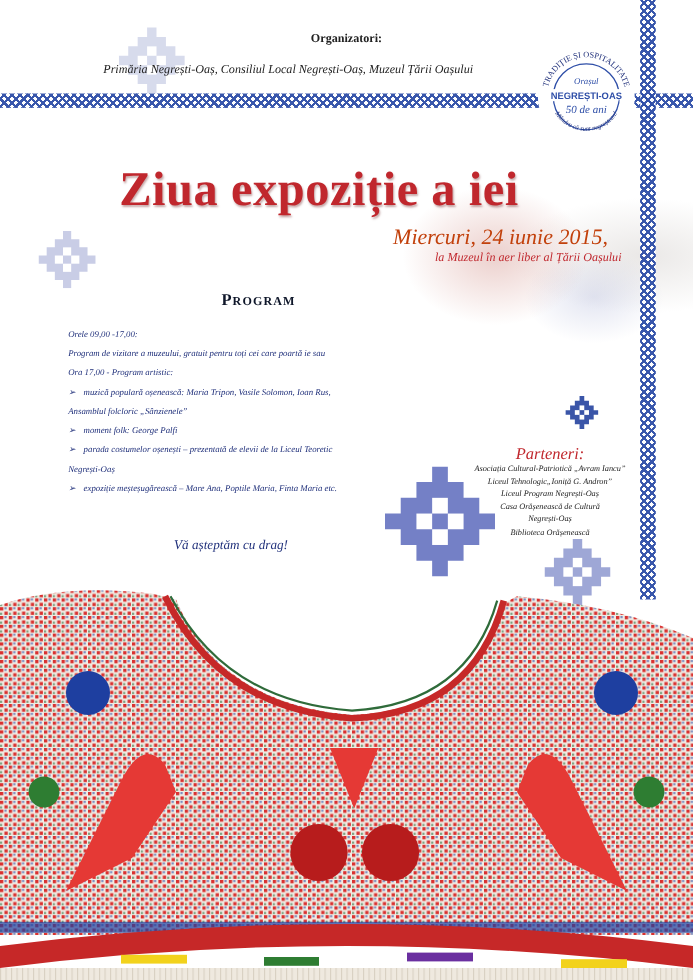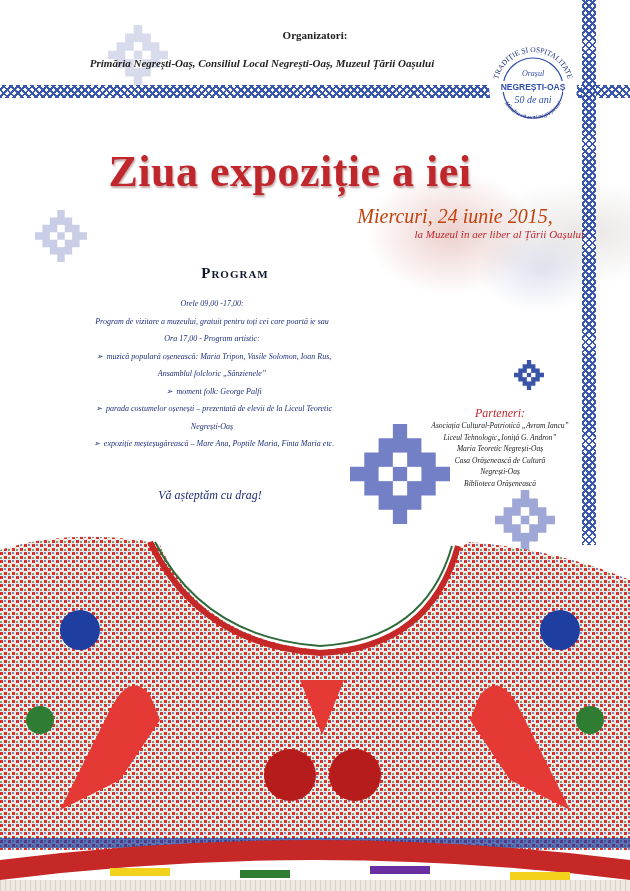--- a/index.html
+++ b/index.html
@@ -20,33 +20,33 @@
   .motif{position:absolute;}
   .motif svg{display:block;width:100%;height:100%;}
   
   .sleeve{left:330px;top:120px;width:300px;height:250px;
     background:
       radial-gradient(ellipse 120px 90px at 40% 45%, rgba(200,120,110,.35), rgba(255,255,255,0) 70%),
       radial-gradient(ellipse 90px 60px at 70% 60%, rgba(140,150,200,.25), rgba(255,255,255,0) 70%),
       radial-gradient(ellipse 160px 70px at 85% 45%, rgba(225,222,220,.7), rgba(255,255,255,0) 75%);
   }
   .organizers-label{left:0;width:630px;top:29px;text-align:center;font-weight:bold;font-size:11px;color:#222;}
-  .organizers-list{left:62px;width:400px;top:57px;text-align:center;font-style:italic;font-size:11px;color:#222;font-weight:bold;}
+  .organizers-list{left:62px;width:400px;top:57px;text-align:center;font-style:italic;font-size:11px;color:#222;}
   .seal{left:487px;top:42px;width:92px;height:92px;}
   .title{left:0;width:580px;top:146px;text-align:center;font-size:44px;font-weight:bold;color:#c0272d;
     text-shadow:1px 2px 2px rgba(90,0,0,.35);letter-spacing:.5px;}
   .date{left:330px;width:250px;top:205px;text-align:center;font-size:20px;font-style:italic;color:#c2410c;}
-  .venue{left:304px;width:280px;top:228px;text-align:right;font-size:11px;font-style:italic;color:#c0272d;}
+  .venue{left:285px;width:280px;top:228px;text-align:right;font-size:11px;font-style:italic;color:#c0272d;}
   .program-title{left:160px;width:150px;top:265px;text-align:center;font-size:15px;font-weight:bold;font-variant:small-caps;color:#0f172a;letter-spacing:1px;}
-  .program{left:62px;width:300px;top:295px;font-size:8px;font-style:italic;color:#1f2f7a;line-height:17.5px;text-align:center;}
+  .program{left:62px;width:300px;top:295px;font-size:8px;font-style:italic;color:#1f2f7a;line-height:17.5px;}
   .program .row{white-space:nowrap;}
   .program .bullet{display:inline-block;width:14px;}
   .welcome{left:60px;width:300px;top:488px;text-align:center;font-size:12px;font-style:italic;color:#1f2f7a;}
   .partners{left:400px;width:200px;top:407px;text-align:center;font-size:7.5px;font-style:italic;color:#1a1a1a;line-height:11.5px;}
-  .partners .ph{font-size:12px;color:#c0272d;line-height:13px;}
+  .partners .ph{font-size:15px;color:#c0272d;line-height:13px;}
   .blouse{left:0;top:520px;width:630px;height:371px;}
   .blouse svg{display:block;width:100%;height:100%;}
 </style>
 </head>
 <body>
 
 <div class="abs sleeve"></div>
 
 <div class="motif" style="left:108px;top:20px;width:60px;height:70px;opacity:.35">
   <svg viewBox="0 0 7 7">
@@ -133,21 +133,21 @@
   <div class="row"><span>Negrești-Oaș</span></div>
   <div class="row"><span class="bullet">➢</span><span>expoziție meșteșugărească –  Mare Ana, Poptile Maria, Finta Maria etc.</span></div>
 </div>
 
 <div class="abs welcome">Vă așteptăm cu drag!</div>
 
 <div class="abs partners">
   <div class="ph">Parteneri:</div>
   <div>Asociația Cultural-Patriotică „Avram Iancu”</div>
   <div>Liceul Tehnologic„Ioniță G. Andron”</div>
-  <div>Maria Teoretic Negrești-Oaș</div>
+  <div>Liceul Program Negrești-Oaș</div>
   <div>Casa Orășenească de Cultură</div>
   <div>Negrești-Oaș</div>
   <div>Biblioteca Orășenească</div>
 </div>
 
 <div class="abs blouse">
   <svg viewBox="0 0 630 371" preserveAspectRatio="none">
     <defs>
       <pattern id="stitch" width="8" height="8" patternUnits="userSpaceOnUse">
         <rect width="8" height="8" fill="#f1ece4"></rect>

